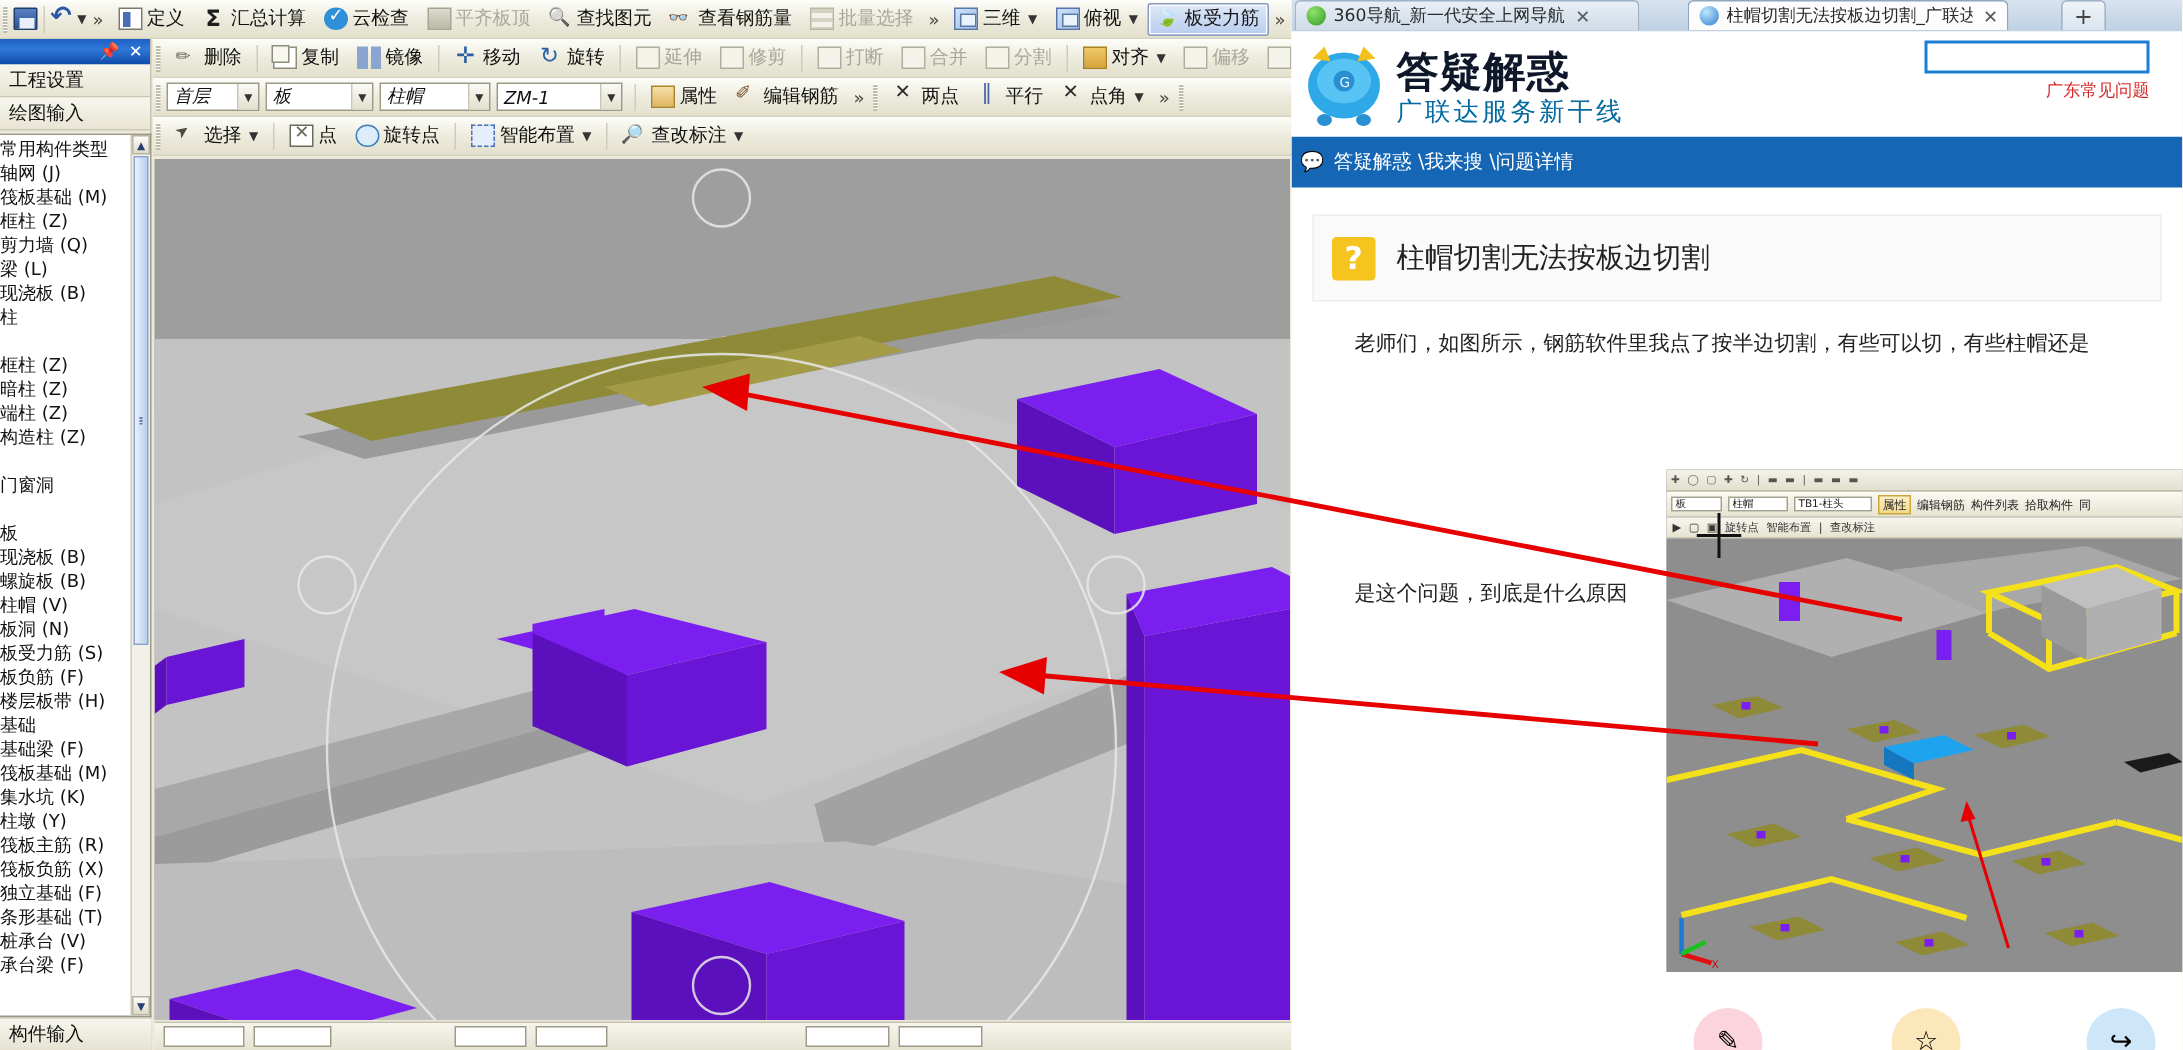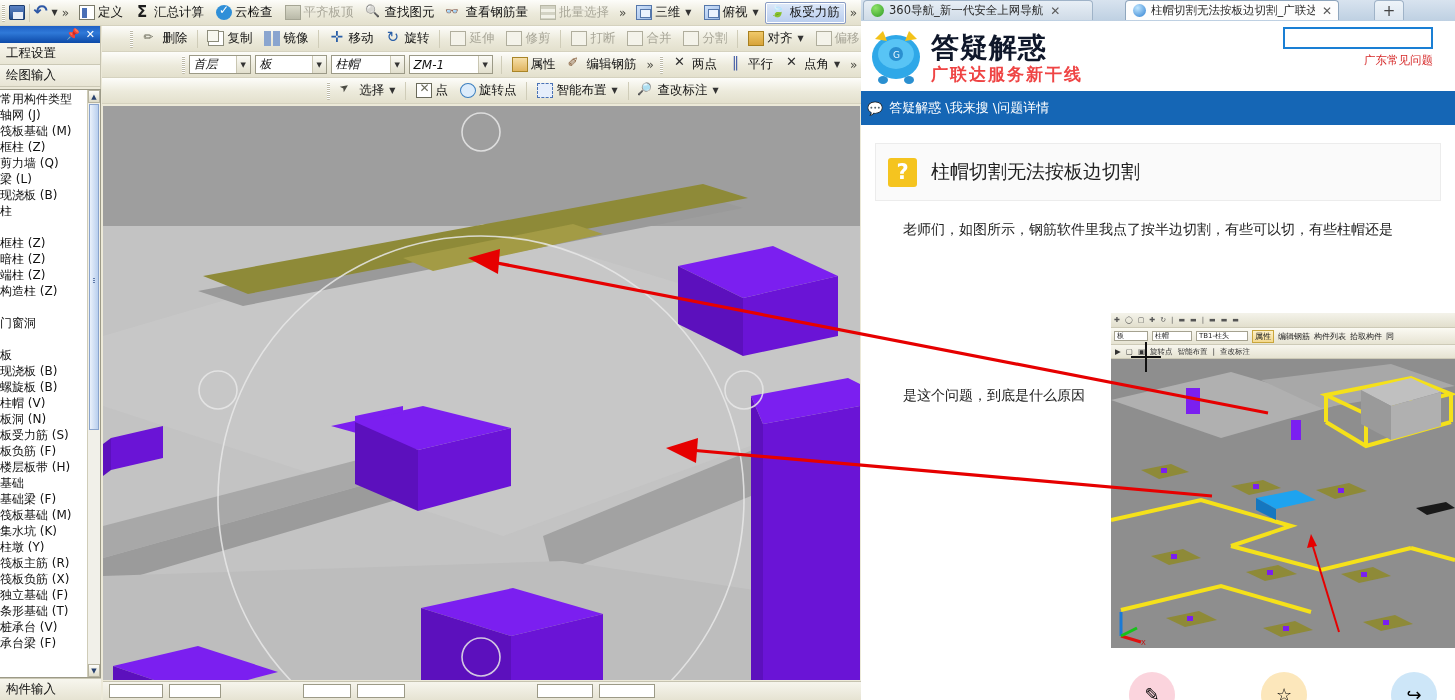--- a/index.html
+++ b/index.html
@@ -12,21 +12,21 @@
          background:#ece9d8; overflow:hidden; }
 
   
   .tb-row { position:absolute; left:0; height:26px; width:861px;
             background:linear-gradient(#fdfdfa,#eceadb 55%,#e3e0cd);
             border-bottom:1px solid #d5d2bf; display:flex; align-items:center; }
   .tb-row.r0 { top:0; }
   .tb-row.r1 { top:26px; }
   .tb-row.r2 { top:52px; }
   .tb-row.r3 { top:78px; }
-  .tb-row.r1, .tb-row.r2, .tb-row.r3 { left:102px; width:846px;justify-content:center; }
+  .tb-row.r1, .tb-row.r2, .tb-row.r3 { left:102px; width:846px; }
 
   .tb-item { display:flex; align-items:center; gap:3px; padding:1px 5px;
              font-size:12.5px; color:#111; white-space:nowrap; height:22px;
              border:1px solid transparent; border-radius:2px; cursor:default; }
   .tb-item.dis { color:#a9a799; }
   .tb-item.act { border:1px solid #8a9cc4; background:linear-gradient(#dde8f8,#b9cdee);
                  box-shadow:inset 0 0 0 1px #fff; }
   .tb-sep { width:1px; height:18px; background:#cfccb8; margin:0 4px; }
   .tb-grip { width:3px; height:18px; margin:0 4px 0 2px;
              background:repeating-linear-gradient(#fff 0 1px,#bdbaa7 1px 2px); border-radius:1px; }
@@ -143,22 +143,22 @@
   .bz-fav.g { background:radial-gradient(circle at 35% 30%,#8fe36a,#2f9b22); }
   .bz-fav.b { background:radial-gradient(circle at 35% 30%,#bfe6ff,#2f7fd0); }
   .bz-new { width:30px; height:20px; border:1px solid #9fb3c8; border-bottom:0;
             border-radius:4px 4px 0 0; background:linear-gradient(#eef4f9,#dbe5ef);
             display:flex; align-items:center; justify-content:center;
             font-size:15px; color:#444; margin-left:3px; cursor:pointer; }
 
   .site-head { position:relative; height:70px; background:#fff; }
   .site-logo-txt { position:absolute; left:70px; top:8px; font-size:28px; font-weight:bold;
                    color:#0f172a; letter-spacing:1px; }
-  .site-logo-sub { position:absolute; left:70px; top:42px; font-size:17px; color:#ef4444;
-                   letter-spacing:2px;font-weight:bold; }
+  .site-logo-sub { position:absolute; left:70px; top:42px; font-size:17px; color:#0369a1;
+                   letter-spacing:2px; }
   .mascot { position:absolute; left:4px; top:6px; width:62px; height:58px; }
   .search-wrap { position:absolute; right:22px; top:6px; width:150px; }
   .search-box { height:22px; border:2px solid #1a7fd4; background:#fff; }
   .search-hot { margin-top:4px; text-align:right; font-size:11.5px; color:#d62a2a; cursor:pointer; }
 
   .crumb-bar { height:34px; background:#1566b5; display:flex; align-items:center;
                padding-left:6px; gap:6px; color:#fff; font-size:13px; }
   .crumb-ico { font-size:13px; }
 
   .q-wrap { padding:0 0 0 0; }

